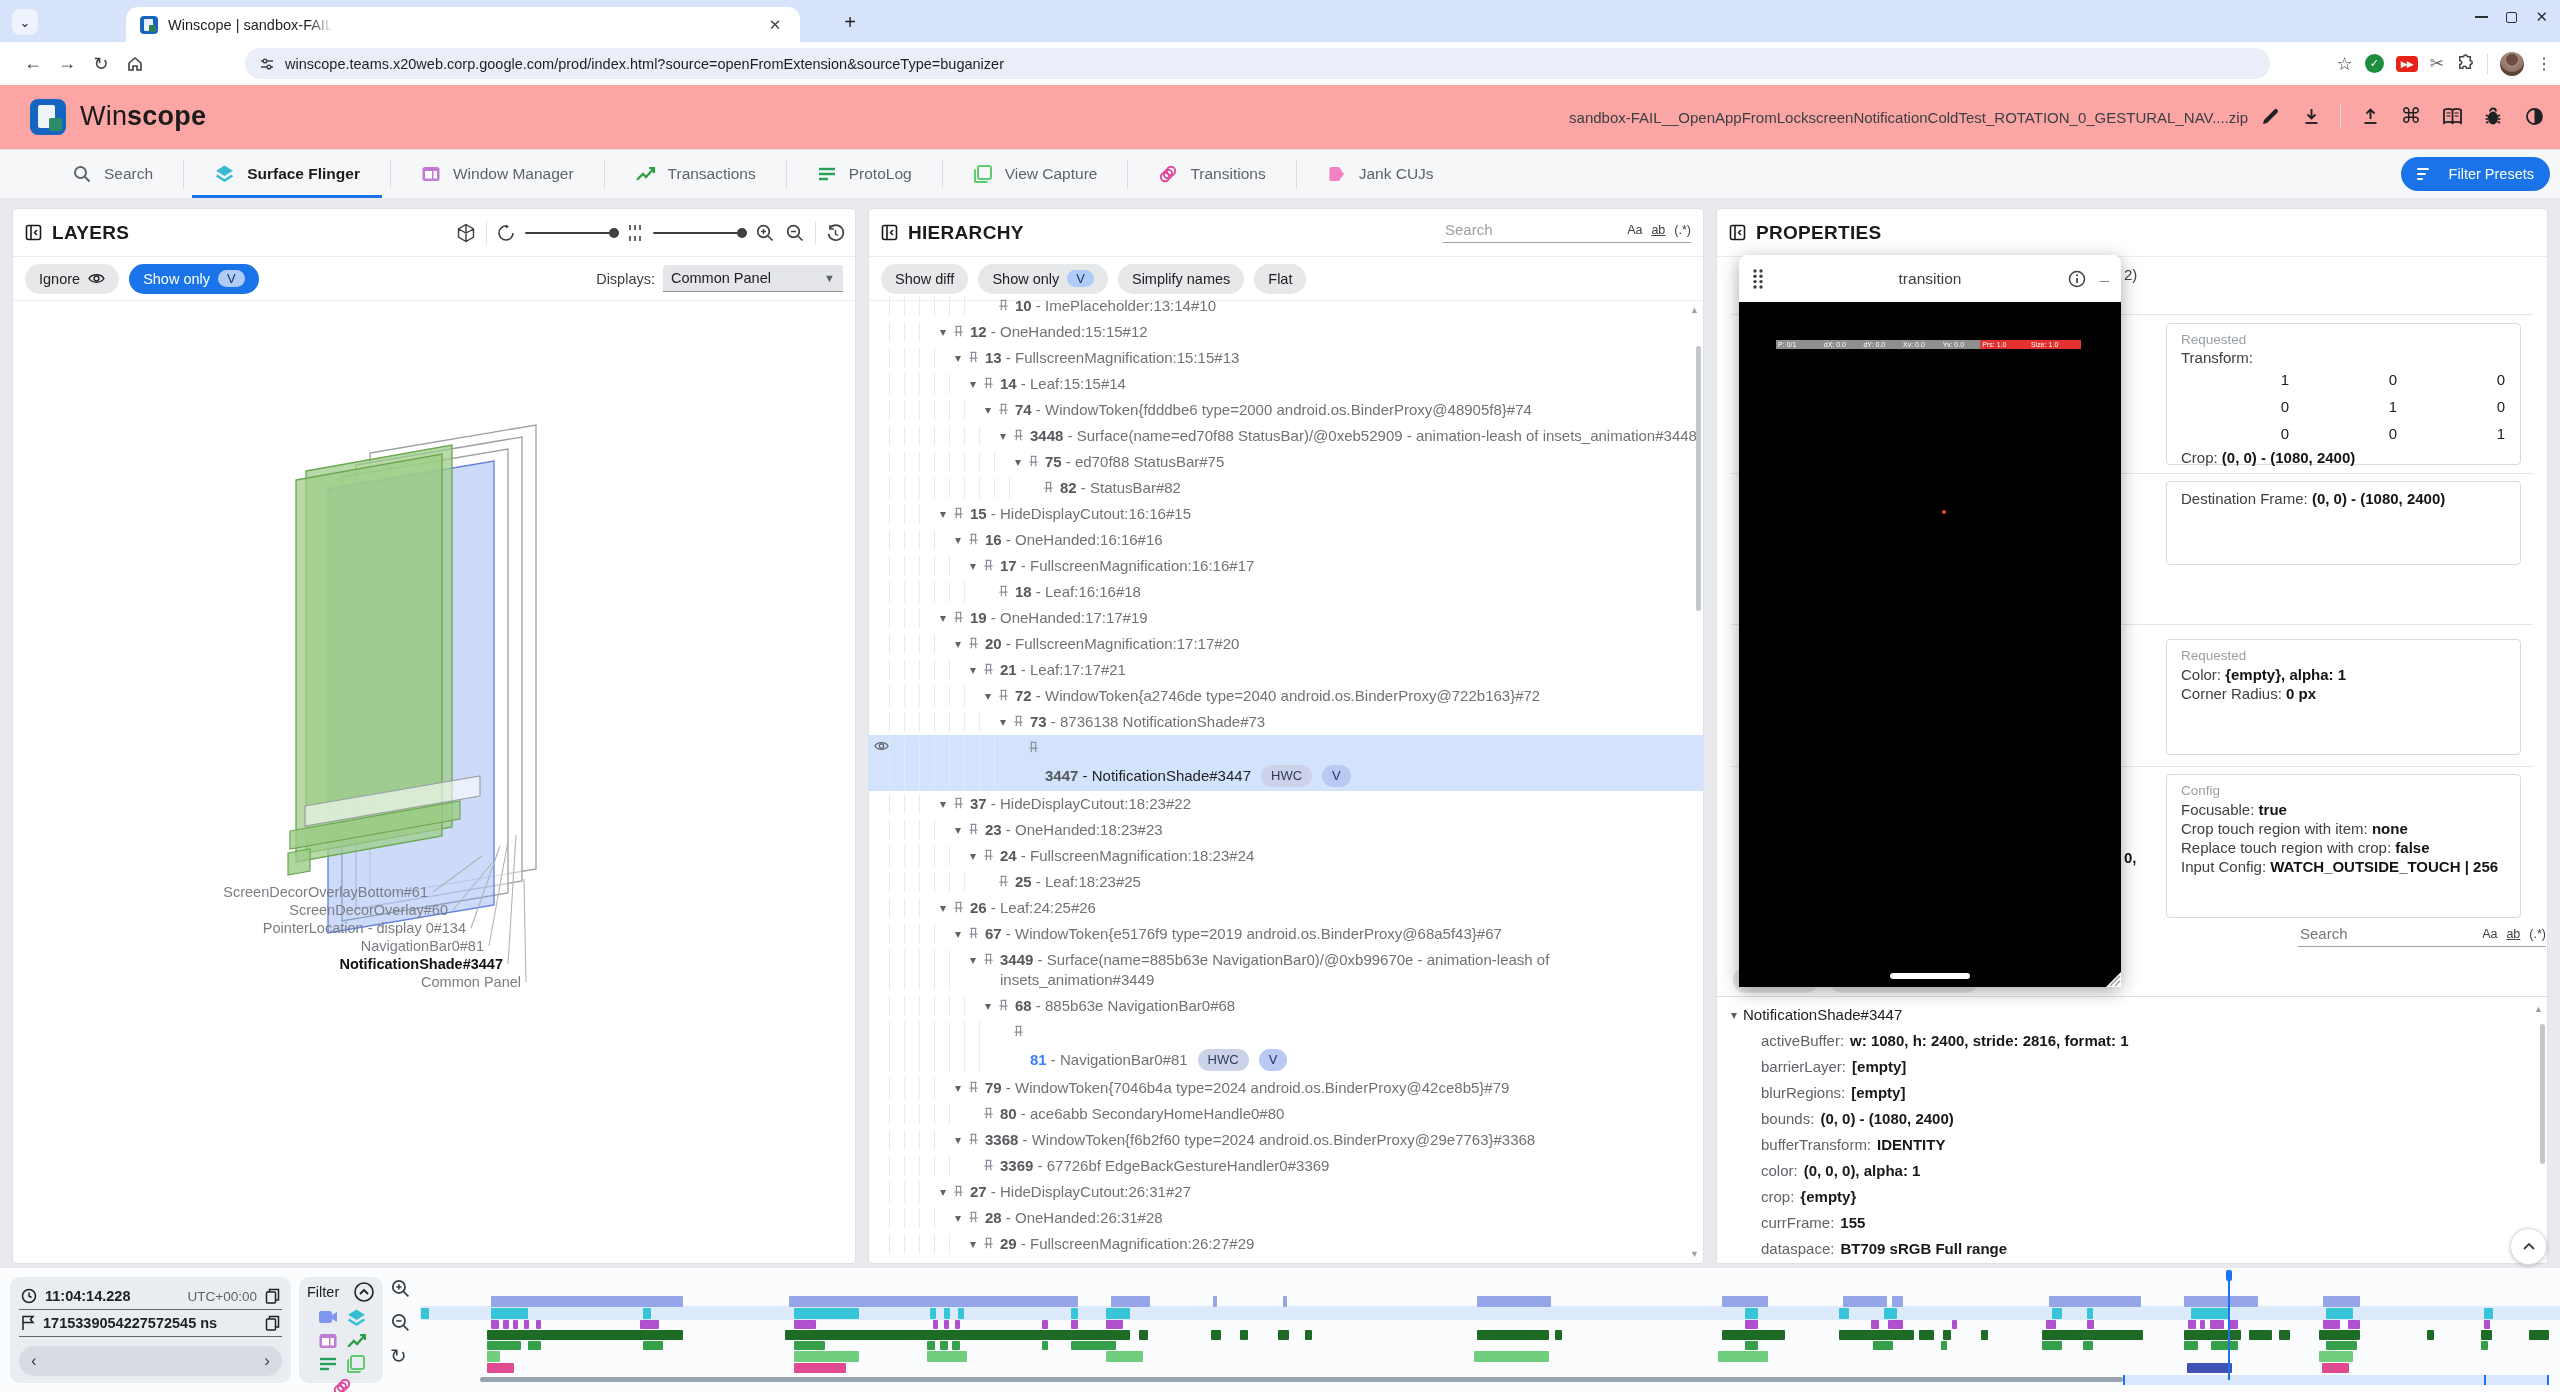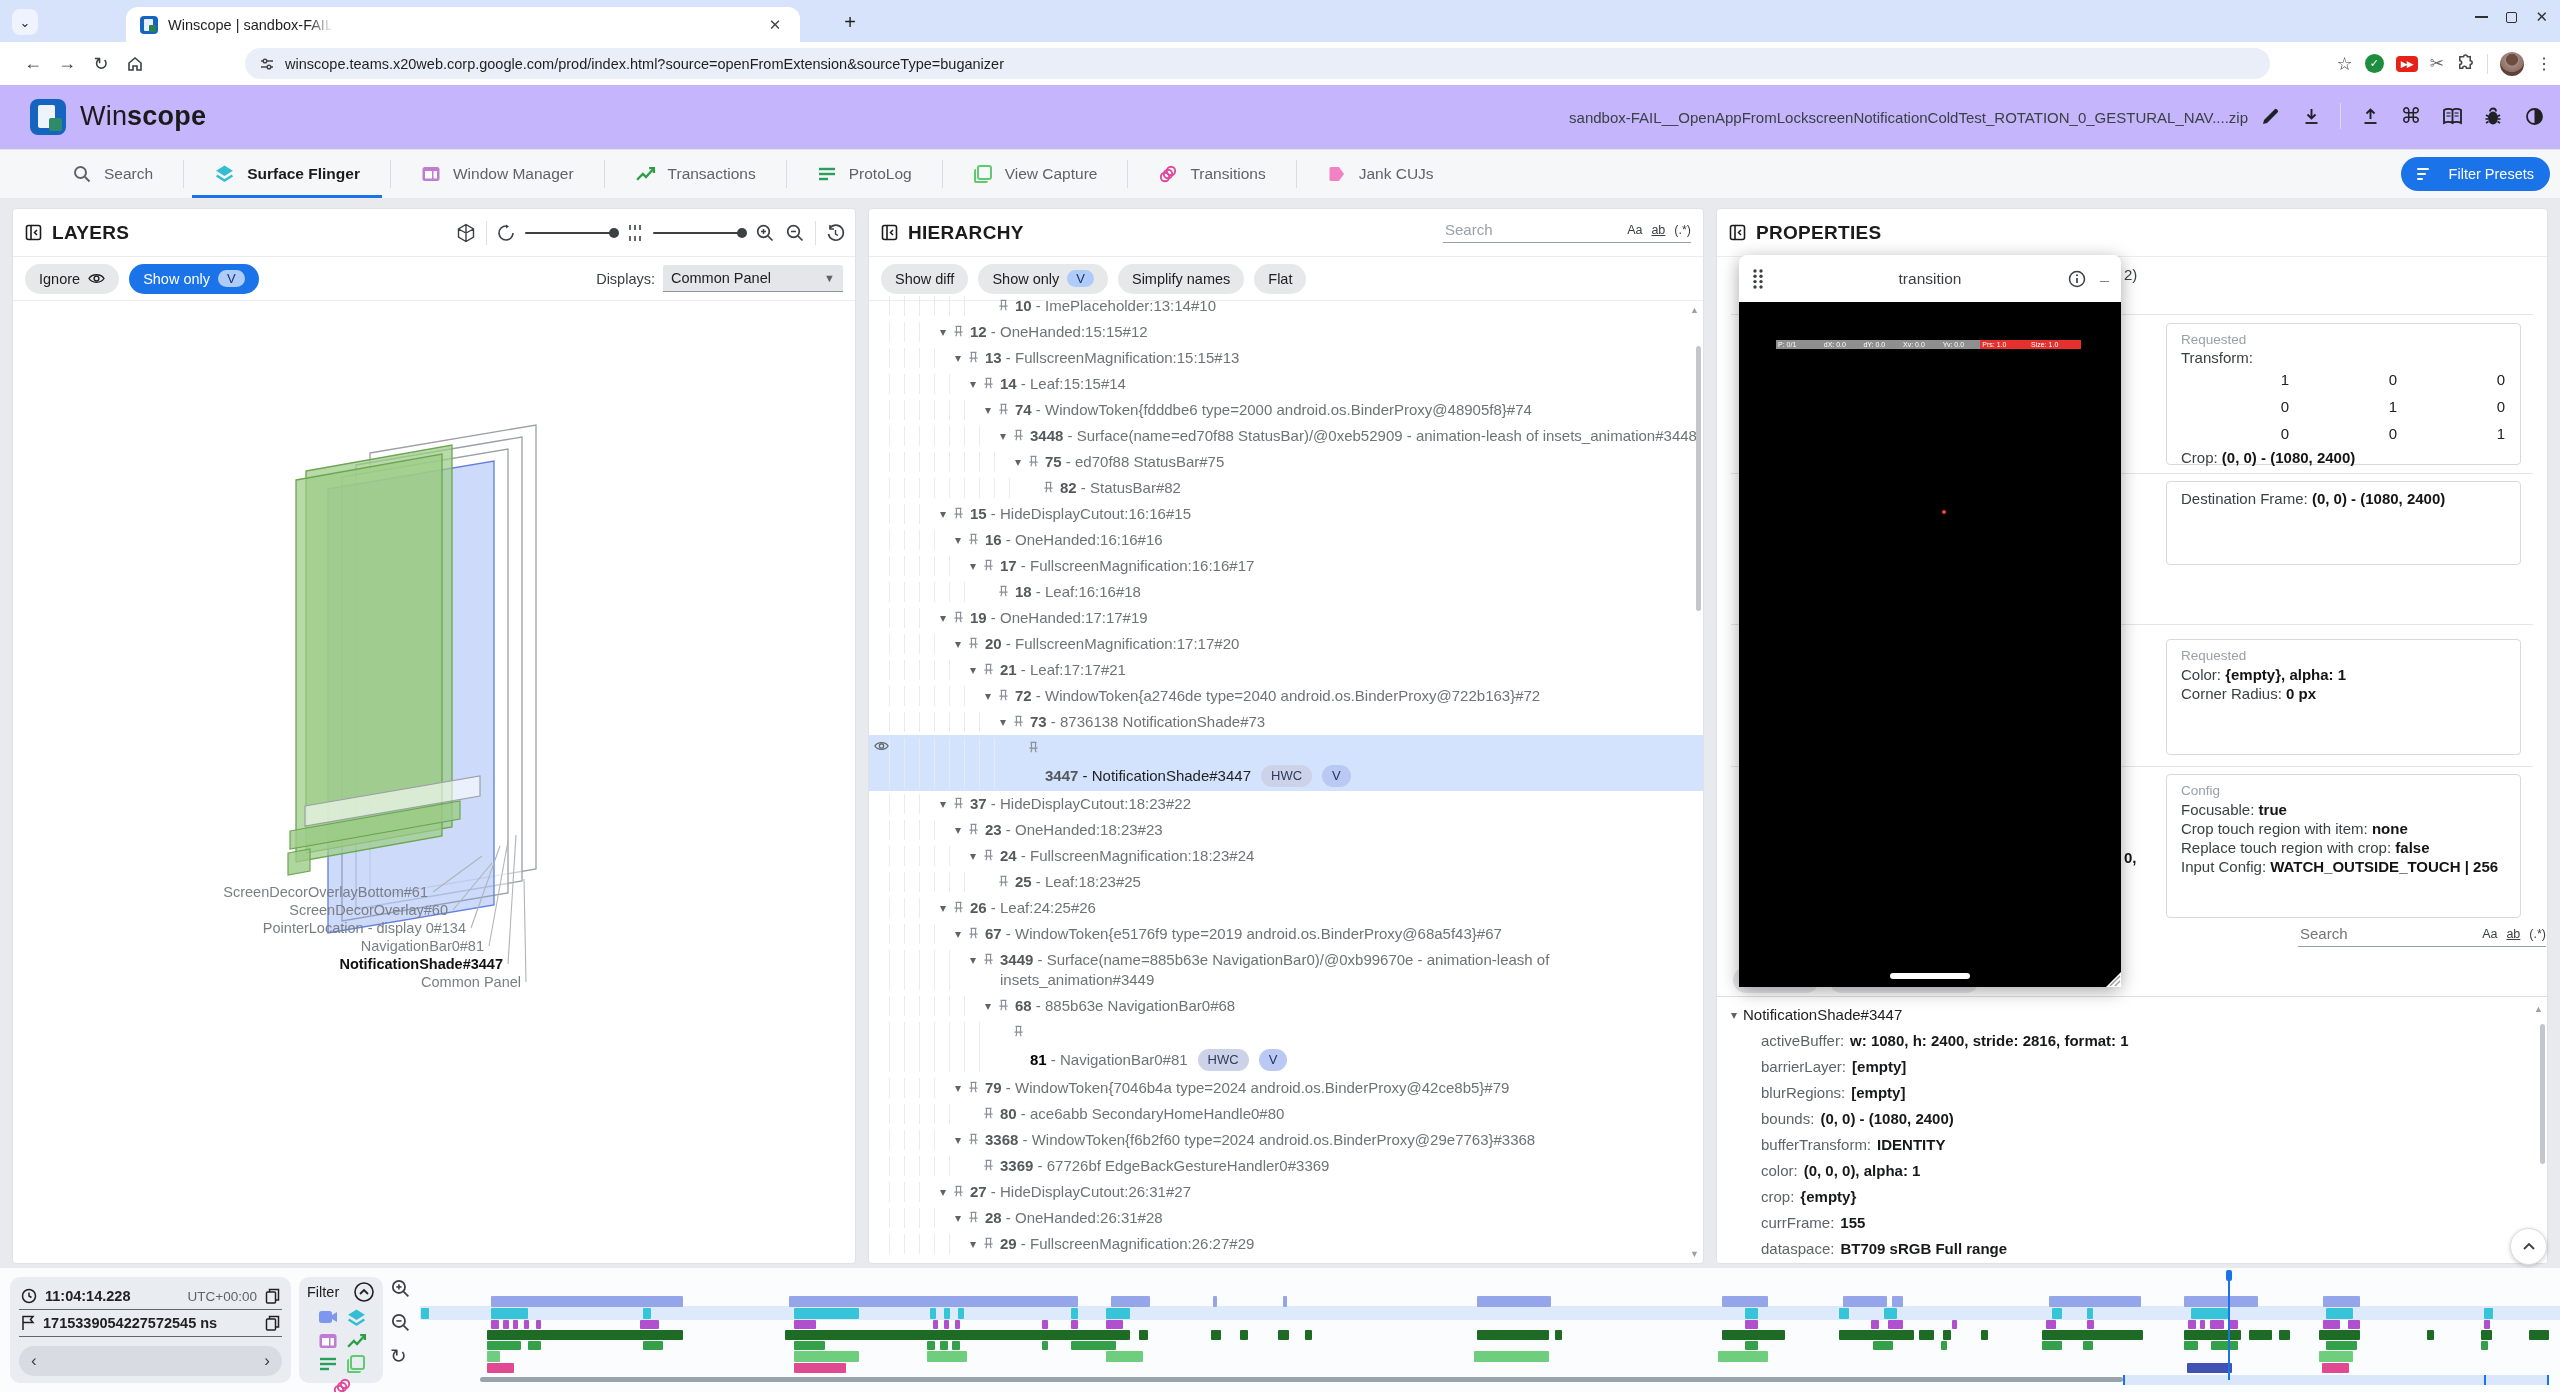--- a/index.html
+++ b/index.html
@@ -26,21 +26,21 @@
   .nav-ic { width:34px; height:34px; display:flex; align-items:center; justify-content:center; color:#3c4043; font-size:18px; flex:none; }
   .urlpill { position:absolute; left:245px; top:6px; width:2025px; height:31px; background:#e9eef8; border-radius:16px; display:flex; align-items:center; padding:0 14px; }
   .url-text { font-size:14.5px; color:#1f1f1f; margin-left:10px; white-space:nowrap; }
   .tb-right { position:absolute; right:8px; top:4px; height:35px; display:flex; align-items:center; gap:12px; }
   .ext-green { width:19px; height:19px; border-radius:50%; background:#1e8e3e; color:#fff; font-size:11px; display:flex; align-items:center; justify-content:center; }
   .ext-red { width:22px; height:16px; border-radius:4px; background:#e62117; color:#fff; font-size:9px; display:flex; align-items:center; justify-content:center; letter-spacing:-1px; }
   .tb-sep { width:1px; height:20px; background:#dadce0; }
   .avatar { width:24px; height:24px; border-radius:50%; background:radial-gradient(circle at 50% 32%, #6d4c41 28%, #a1887f 30%, #8d6e63 60%, #5d4037 62%); }
 
   
-  .appheader { position:absolute; left:0; top:85px; width:2560px; height:65px; background:#c4b5fd; border-bottom:1px solid #e3e4e6; }
+  .appheader { position:absolute; left:0; top:85px; width:2560px; height:65px; background:#fca5a5; border-bottom:1px solid #e3e4e6; }
   .logo { position:absolute; left:30px; top:14px; width:36px; height:36px; border-radius:8px; background:#1565c0; }
   .logo::after { content:""; position:absolute; left:8px; top:6px; width:17px; height:23px; background:#eef4fb; border-radius:2px; }
   .logo::before { content:""; position:absolute; right:4px; bottom:4px; width:13px; height:13px; background:#2e8b6a; border-radius:2px; z-index:1; }
   .apptitle { position:absolute; left:80px; top:16px; font-size:27px; color:#1b1b1b; letter-spacing:.2px; }
   .apptitle b { font-weight:bold; }
   .tracename { position:absolute; right:312px; top:24px; font-size:15px; color:#3c4043; }
   .hdr-icons { position:absolute; right:14px; top:18px; display:flex; align-items:center; gap:17px; color:#202124; }
   .hdr-icons .divider { width:1px; height:26px; background:#dadce0; }
   .hico { width:24px; height:24px; display:flex; align-items:center; justify-content:center; font-size:19px; }
 
@@ -84,21 +84,21 @@
 
   
   .hsearch { position:absolute; right:12px; top:8px; width:248px; }
   .hsearch input { width:100%; border:none; outline:none; border-bottom:1px solid #9aa0a6; background:transparent; font-size:15px; padding:4px 86px 4px 2px; color:#202124; font-family:inherit; }
   .hsearch input::placeholder { color:#9aa0a6; }
   .stools { position:absolute; right:0; top:6px; display:flex; gap:9px; font-size:12.5px; color:#3c4043; align-items:center; }
   .stools .ab { text-decoration:underline; }
   .tree { position:relative; height:962px; overflow:hidden; padding-top:0; }
   .trow { display:flex; align-items:flex-start; padding:3px 6px 3px 4px; line-height:20px; font-size:15px; color:#6f7276; position:relative; }
   .trow.sel { background:#d3e3fd; color:#1f1f1f; }
-  .trow.bold .tlabel, .trow.bold .tid { font-weight:bold; color:#000000; }
+  .trow.bold .tlabel, .trow.bold .tid { font-weight:bold; color:#3b82f6; }
   .tgutter { width:16px; flex:none; display:flex; justify-content:center; padding-top:2px; color:#5f6368; }
   .tindent { flex:none; align-self:stretch; background:repeating-linear-gradient(to right,#e8eaed 0 1px,transparent 1px 15px); }
   .tmark { width:18px; flex:none; text-align:center; color:#5f6368; font-size:12px; }
   .tmark .dot { width:5px; height:5px; border-radius:50%; background:#b4b8bc; margin:8px auto 0; }
   .tpin { width:18px; flex:none; padding-top:3px; color:#8a8f98; }
   .ttext { flex:1; min-width:0; }
   .tid { font-weight:bold; color:#55585c; }
   .badge { display:inline-block; border-radius:11px; padding:1px 10px; font-size:13px; margin-left:10px; transform:translateY(-1px);margin-top:28px; }
   .badge.hwc { background:#ccd3e8; color:#2f3a5c; }
   .badge.v { background:#b9c9f4; color:#21365f; }

